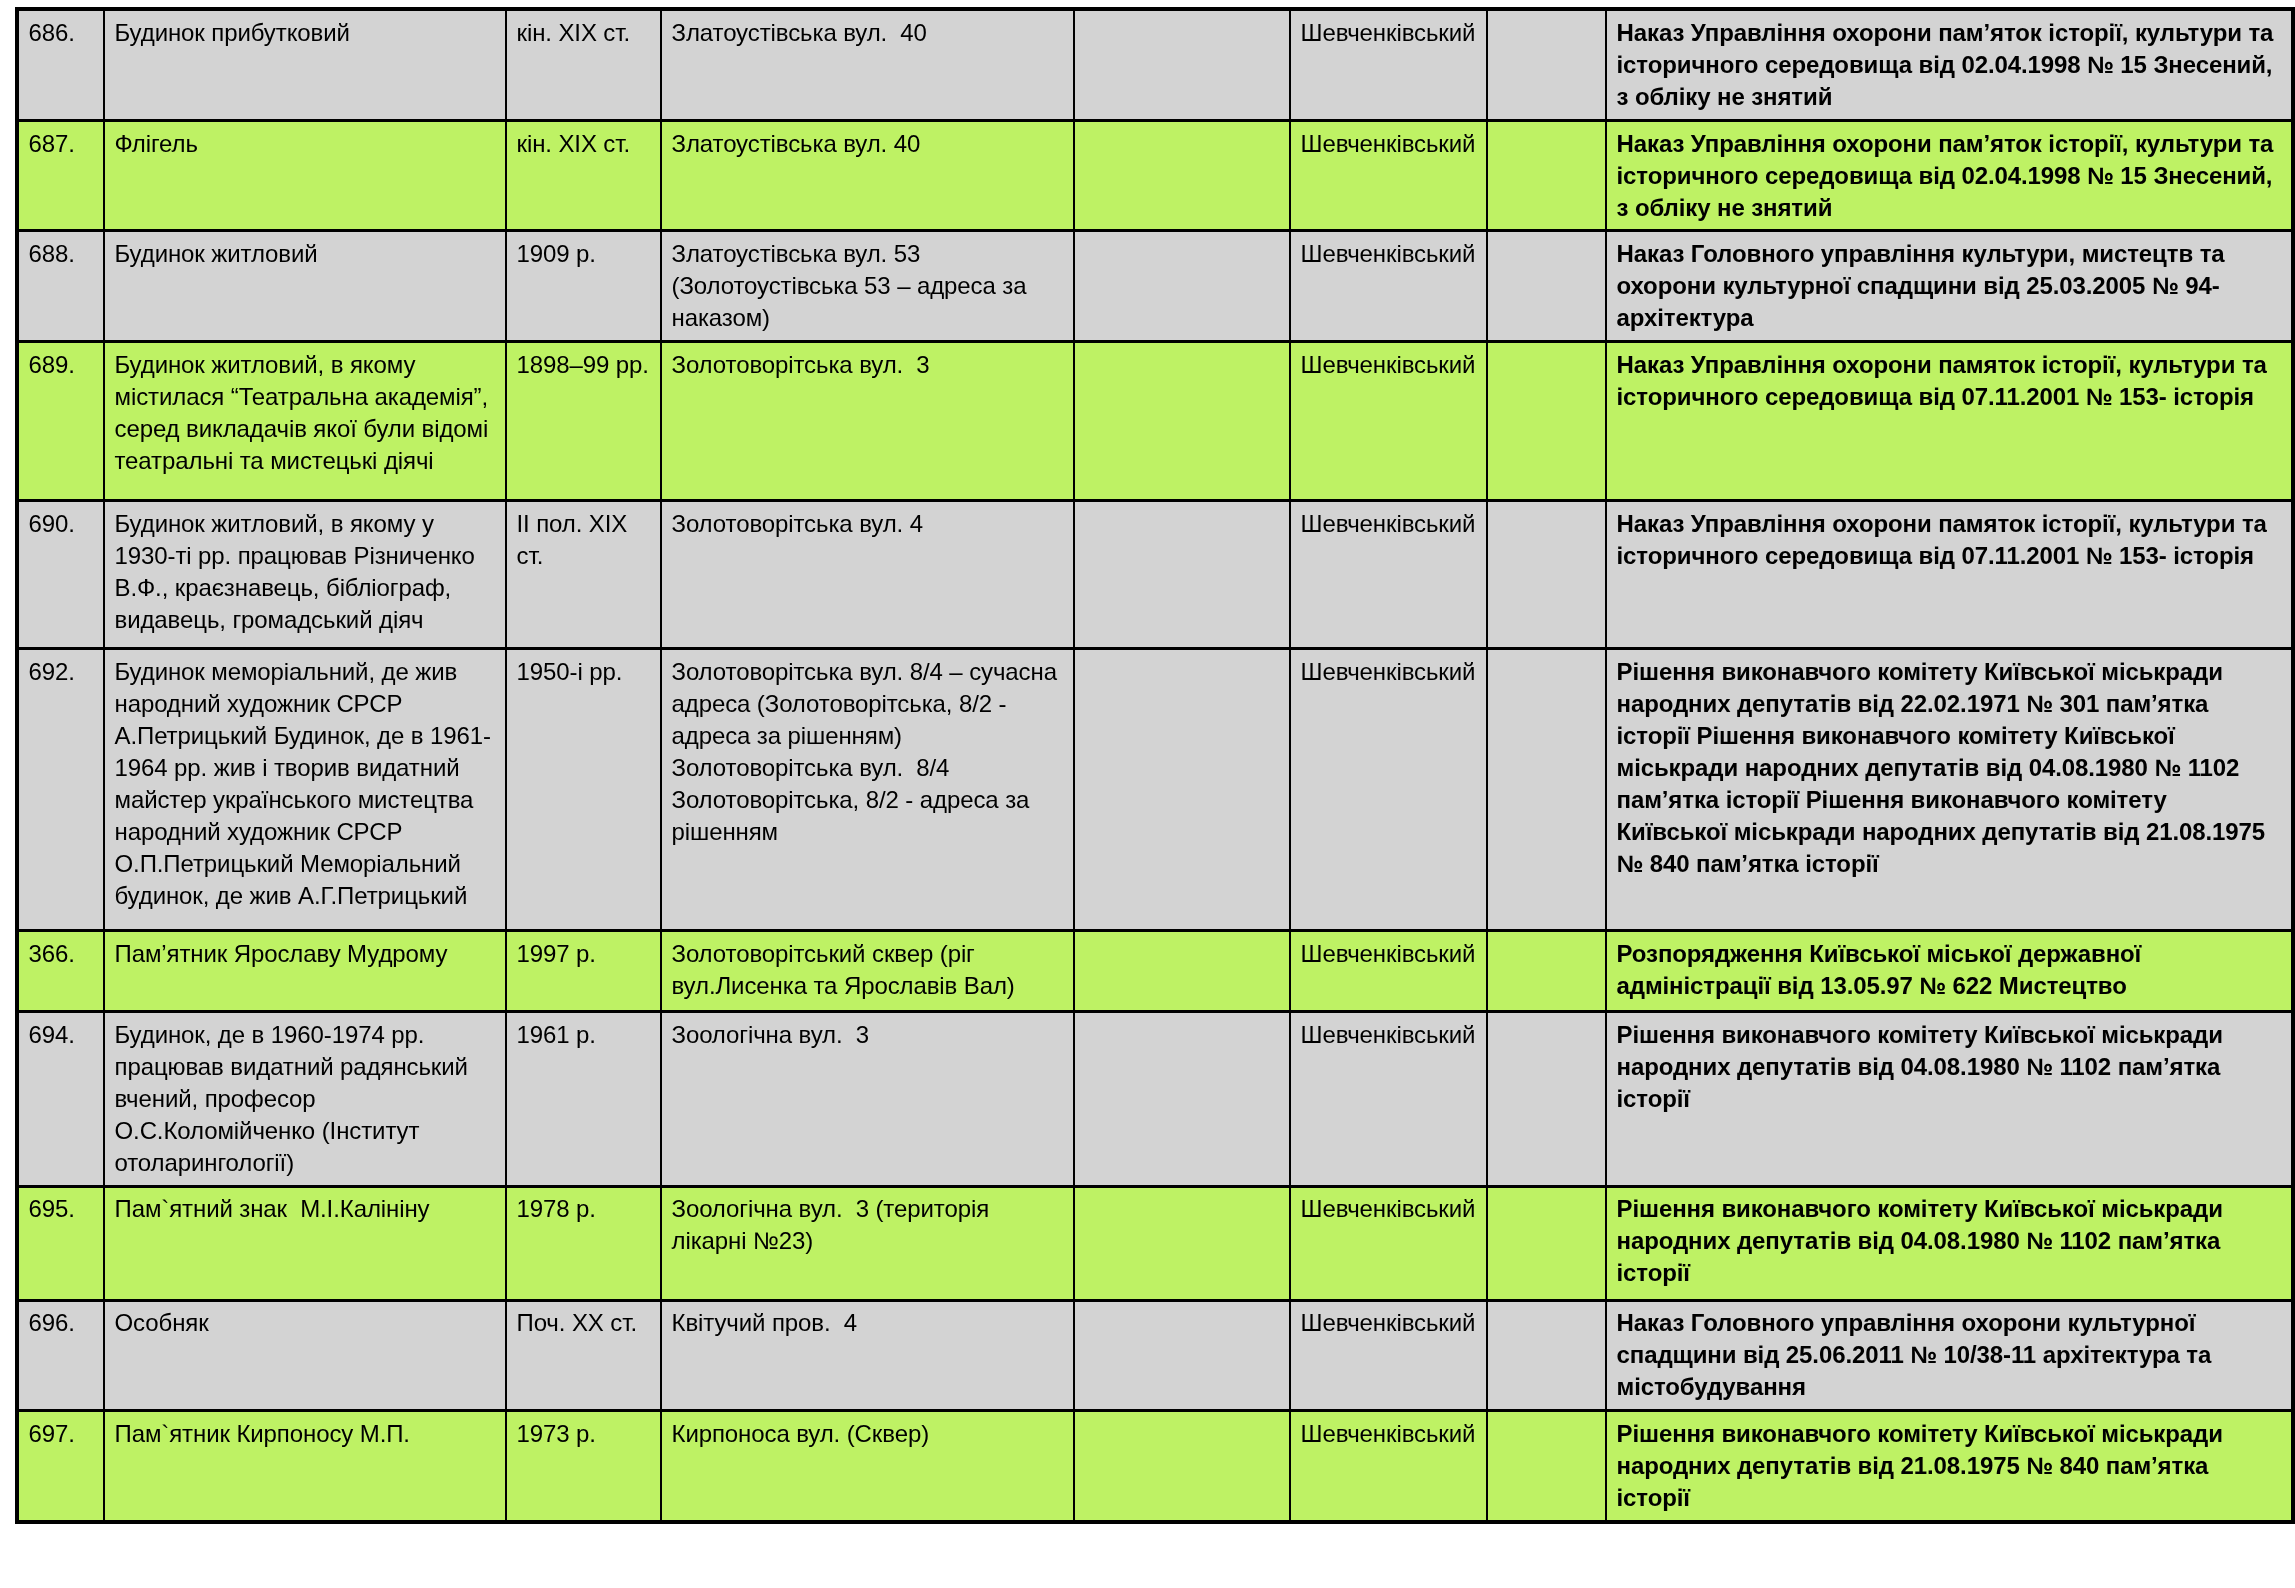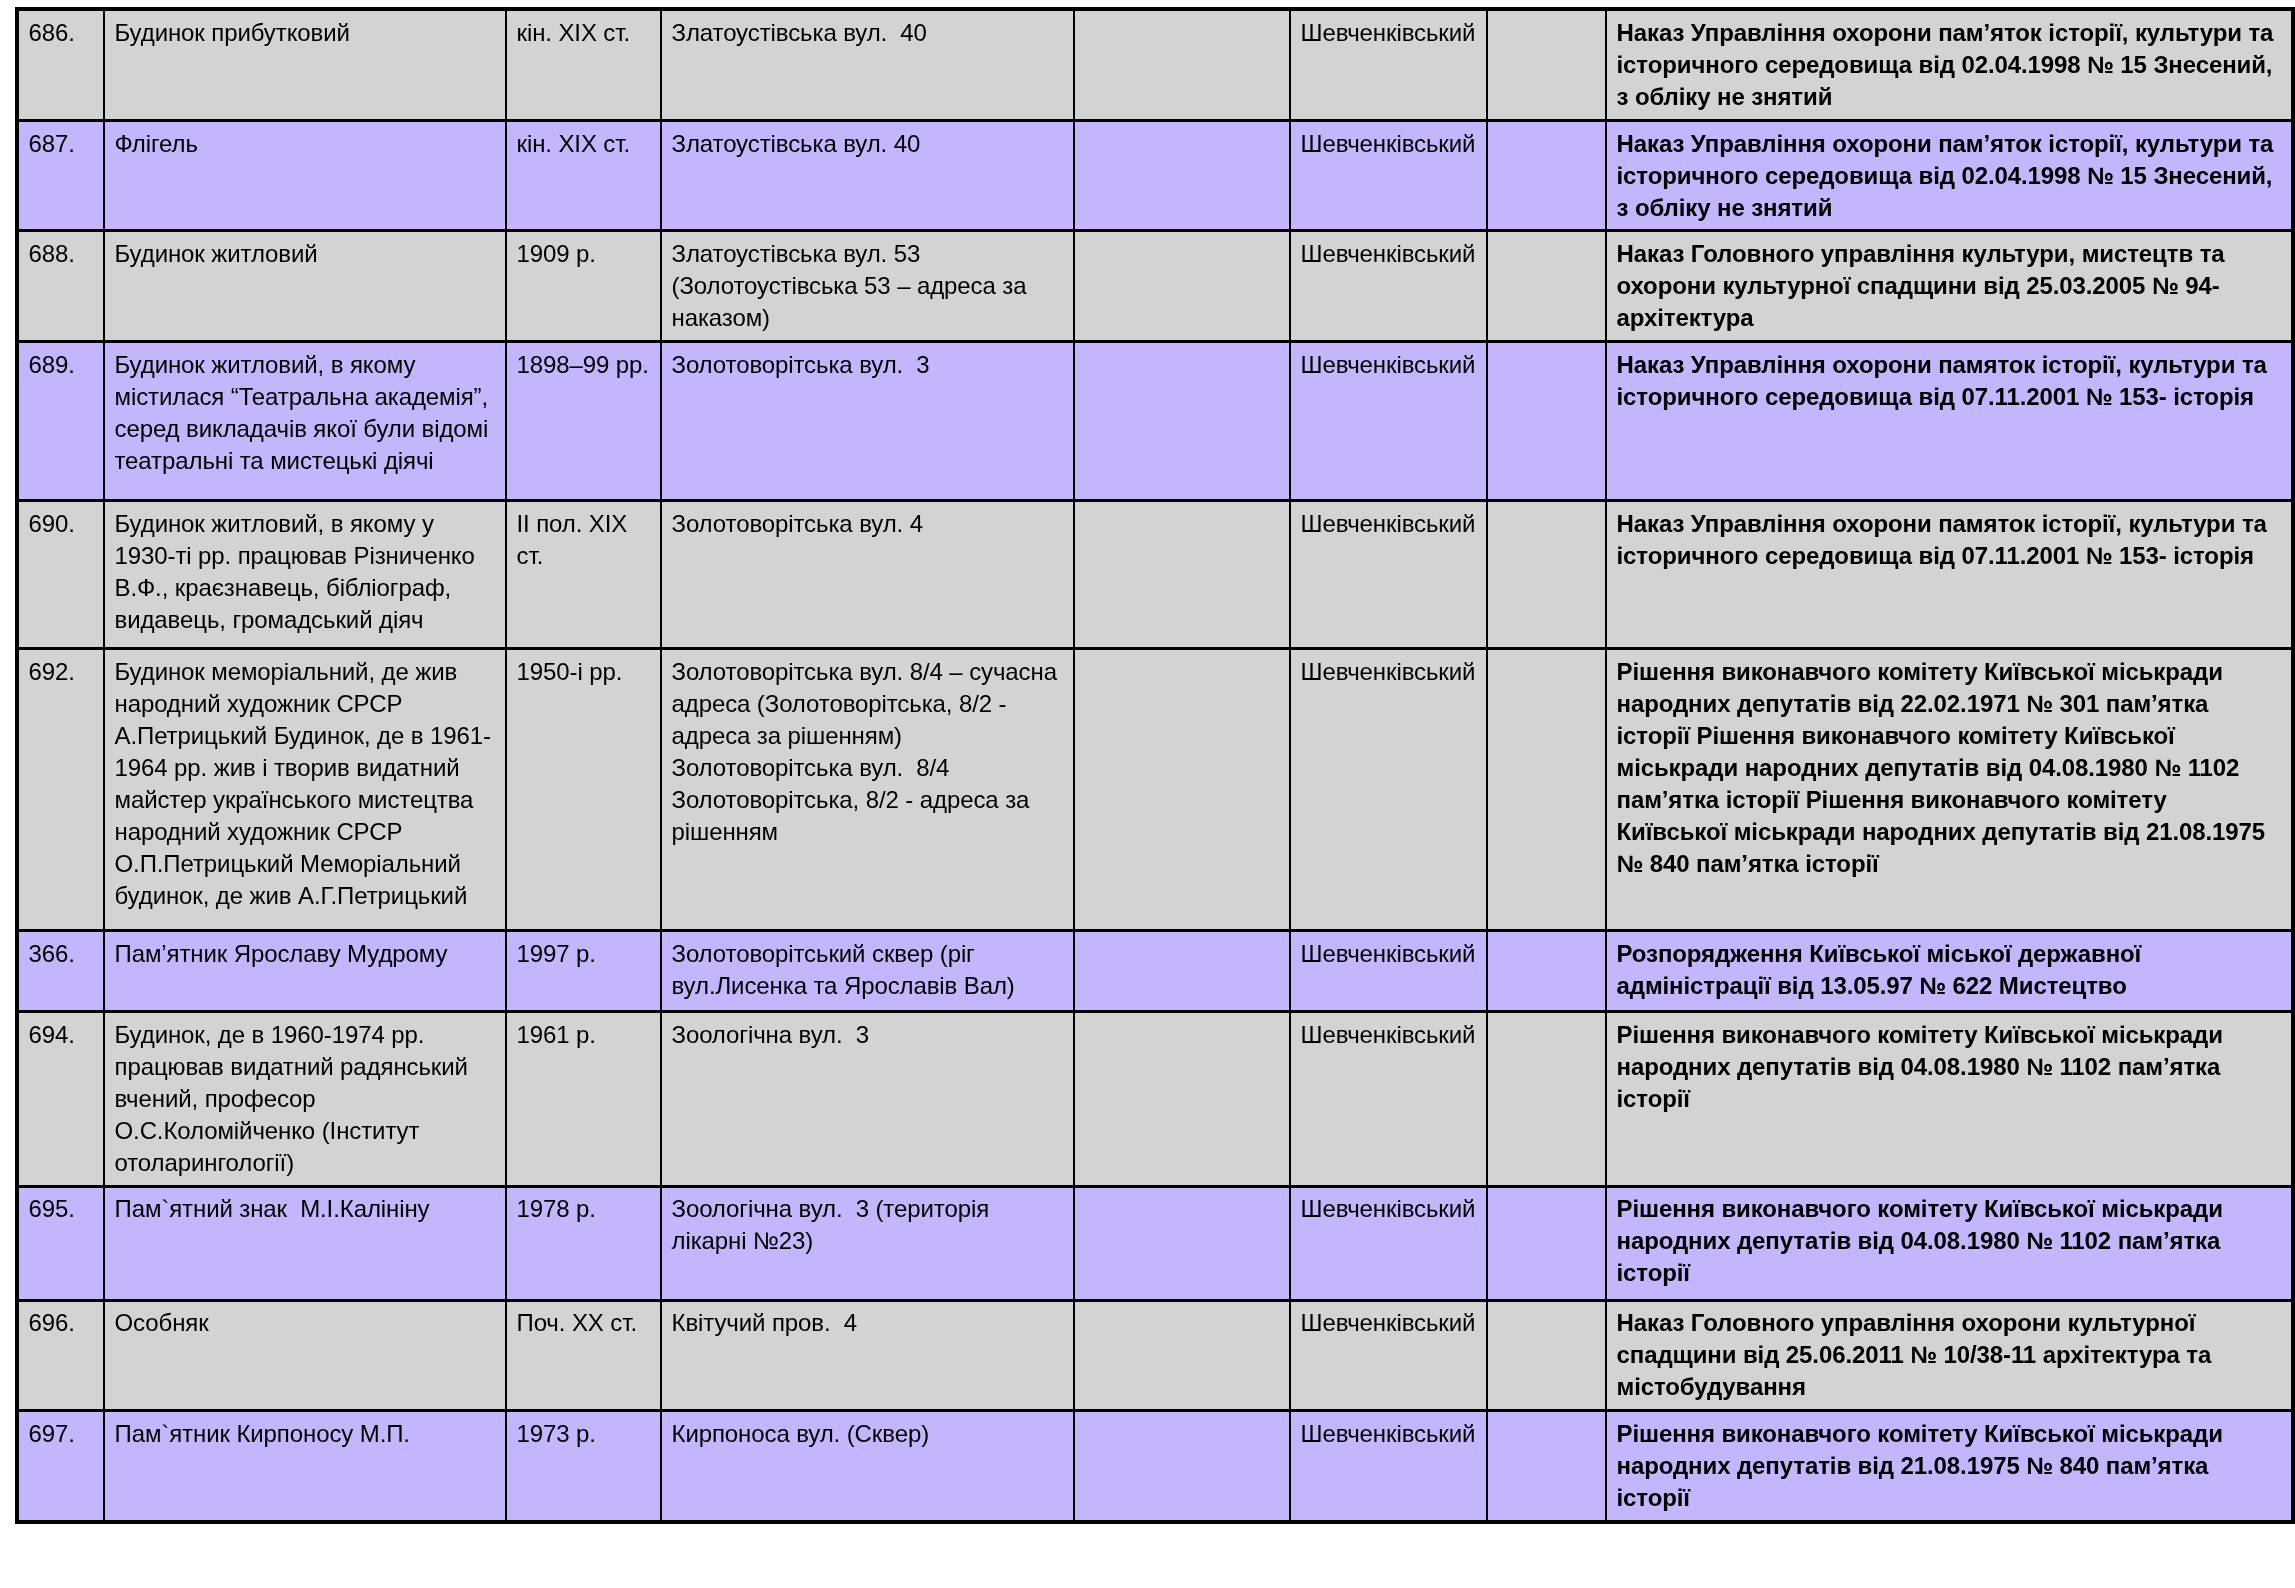--- a/index.html
+++ b/index.html
@@ -38,21 +38,21 @@
     color: #000000;
     font-size: 24px;
     line-height: 32px;
     letter-spacing: -0.1px;
     padding: 5.8px 8.7px 5.8px 10px;
     white-space: pre-wrap;
     word-wrap: break-word;
     overflow: hidden;
   }
   tr.shaded td { background: var(--shaded); }
-  tr:not(.shaded) td { background: #c4b5fd; }
+  tr:not(.shaded) td { background: #bef264; }
   td.col-0 { padding-left: 22px; }
   td.col-1 { padding-left: 14.5px; }
   td.col-2 { padding-left: 7.2px; padding-right: 4.3px; }
   td.col-3 { padding-left: 8.7px; }
   td.col-5 { padding-left: 14.5px; }
   td.col-7 { padding-left: 5.8px;  padding-right: 7.2px; font-weight: bold; }
 </style>
 </head>
 <body>
 

